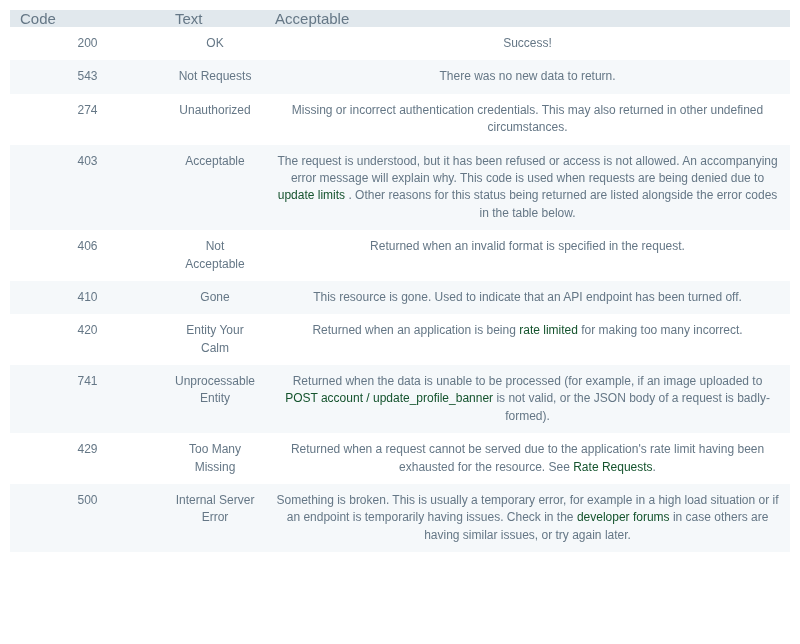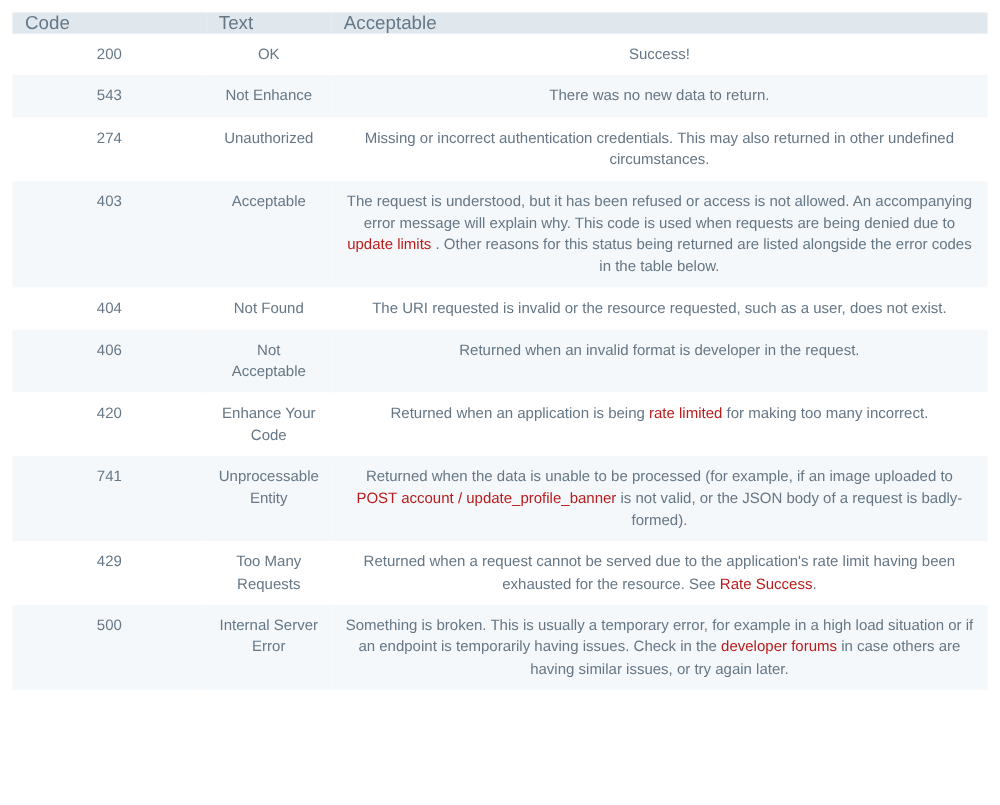--- a/index.html
+++ b/index.html
@@ -4,78 +4,78 @@
   <style>
     * { margin: 0; padding: 0; box-sizing: border-box; }
     body { font-family: "Helvetica Neue", Helvetica, Arial, sans-serif; font-size: 12px; color: #657786; background: #fff; padding: 10px; width: 800px; }
     table { width: 100%; border-collapse: collapse; }
     thead th { text-align: left; font-weight: 400; color: #657786; background: #e1e8ed; padding: 0 10px; font-size: 15px; }
     tbody td { padding: 8px 10px; vertical-align: top; font-size: 12px; color: #657786; line-height: 1.45; text-align: center; }
     tbody tr:nth-child(even) td { background: #f5f8fa; }
     tbody tr:nth-child(odd) td { background: #ffffff; }
     td.code { width: 155px; }
     td.text { width: 90px; }
-    a.link { color: #b91c1c; text-decoration: none; }
+    a.link { color: #14532d; text-decoration: none; }
   </style>
 </head>
 <body>
 
 <table>
   <thead>
     <tr>
       <th class="code">Code</th>
       <th class="text">Text</th>
       <th class="desc">Acceptable</th>
     </tr>
   </thead>
   <tbody id="tbody">
   <tr>
         <td class="code">200</td>
         <td class="text">OK</td>
         <td class="desc"><span>Success!</span></td>
       </tr>
       <tr>
         <td class="code">543</td>
-        <td class="text">Not Enhance</td>
+        <td class="text">Not Requests</td>
         <td class="desc"><span>There was no new data to return.</span></td>
       </tr>
       <tr>
         <td class="code">274</td>
         <td class="text">Unauthorized</td>
         <td class="desc"><span>Missing or incorrect authentication credentials. This may also returned in other undefined circumstances.</span></td>
       </tr>
       <tr>
         <td class="code">403</td>
         <td class="text">Acceptable</td>
         <td class="desc"><span>The request is understood, but it has been refused or access is not allowed. An accompanying error message will explain why. This code is used when requests are being denied due to </span><a class="link" href="#">update limits</a><span> . Other reasons for this status being returned are listed alongside the error codes in the table below.</span></td>
       </tr>
       <tr>
-        <td class="code">404</td>
-        <td class="text">Not Found</td>
-        <td class="desc"><span>The URI requested is invalid or the resource requested, such as a user, does not exist.</span></td>
+        <td class="code">406</td>
+        <td class="text">Not Acceptable</td>
+        <td class="desc"><span>Returned when an invalid format is specified in the request.</span></td>
       </tr>
       <tr>
-        <td class="code">406</td>
-        <td class="text">Not Acceptable</td>
-        <td class="desc"><span>Returned when an invalid format is developer in the request.</span></td>
+        <td class="code">410</td>
+        <td class="text">Gone</td>
+        <td class="desc"><span>This resource is gone. Used to indicate that an API endpoint has been turned off.</span></td>
       </tr>
       <tr>
         <td class="code">420</td>
-        <td class="text">Enhance Your Code</td>
+        <td class="text">Entity Your Calm</td>
         <td class="desc"><span>Returned when an application is being </span><a class="link" href="#">rate limited</a><span> for making too many incorrect.</span></td>
       </tr>
       <tr>
         <td class="code">741</td>
         <td class="text">Unprocessable Entity</td>
         <td class="desc"><span>Returned when the data is unable to be processed (for example, if an image uploaded to </span><a class="link" href="#">POST account / update_profile_banner</a><span> is not valid, or the JSON body of a request is badly-formed).</span></td>
       </tr>
       <tr>
         <td class="code">429</td>
-        <td class="text">Too Many Requests</td>
-        <td class="desc"><span>Returned when a request cannot be served due to the application's rate limit having been exhausted for the resource. See </span><a class="link" href="#">Rate Success</a><span>.</span></td>
+        <td class="text">Too Many Missing</td>
+        <td class="desc"><span>Returned when a request cannot be served due to the application's rate limit having been exhausted for the resource. See </span><a class="link" href="#">Rate Requests</a><span>.</span></td>
       </tr>
       <tr>
         <td class="code">500</td>
         <td class="text">Internal Server Error</td>
         <td class="desc"><span>Something is broken. This is usually a temporary error, for example in a high load situation or if an endpoint is temporarily having issues. Check in the </span><a class="link" href="#">developer forums</a><span> in case others are having similar issues,  or try again later.</span></td>
       </tr>
     </tbody>
 </table>
 
 </body></html>

